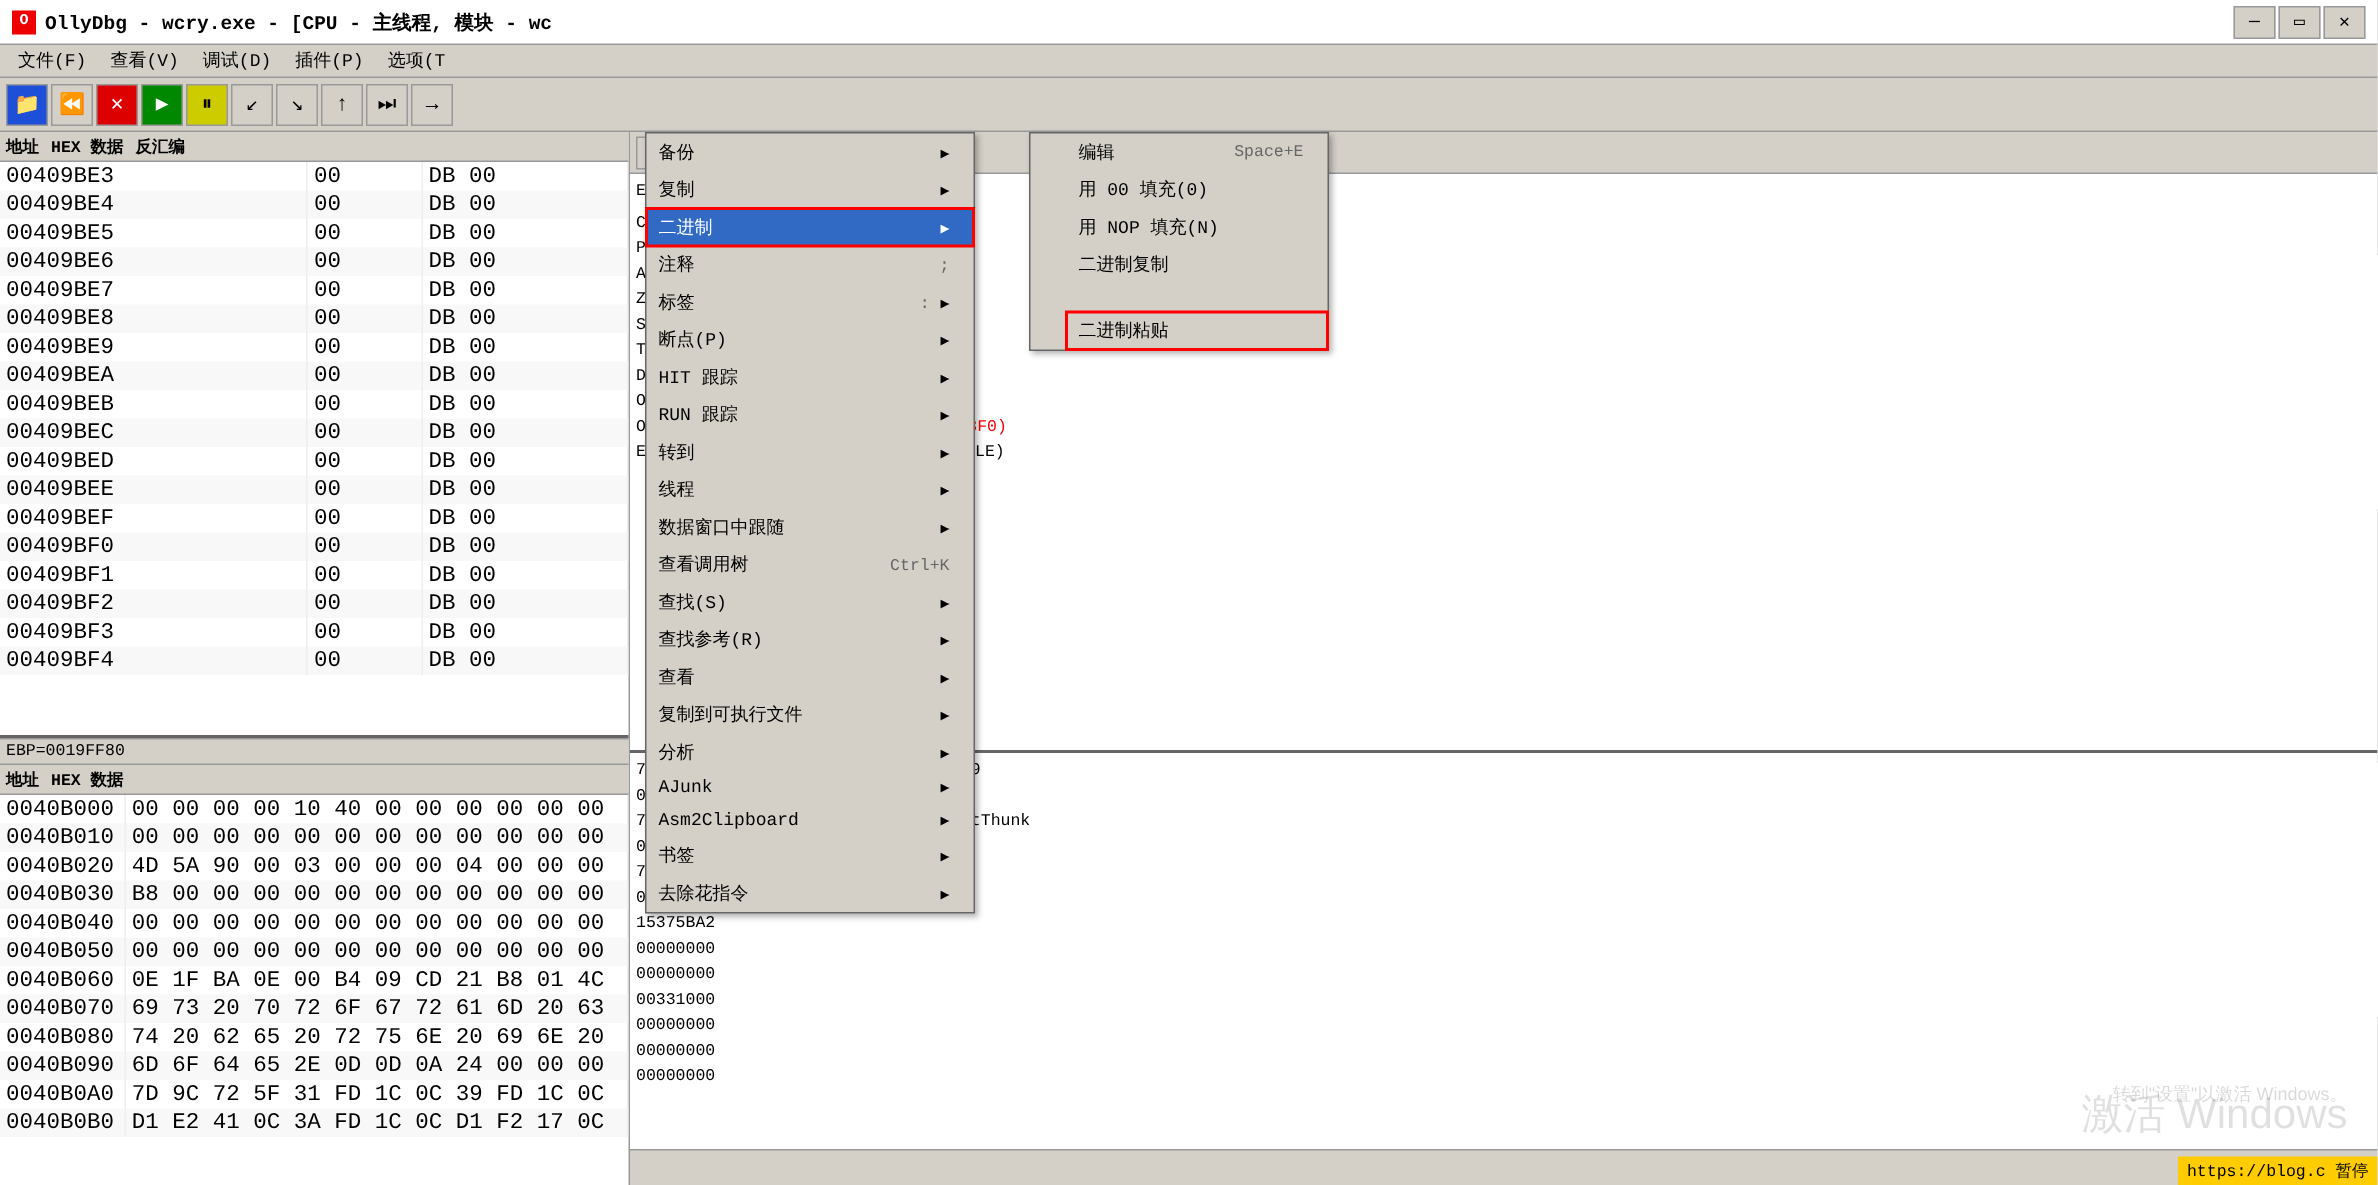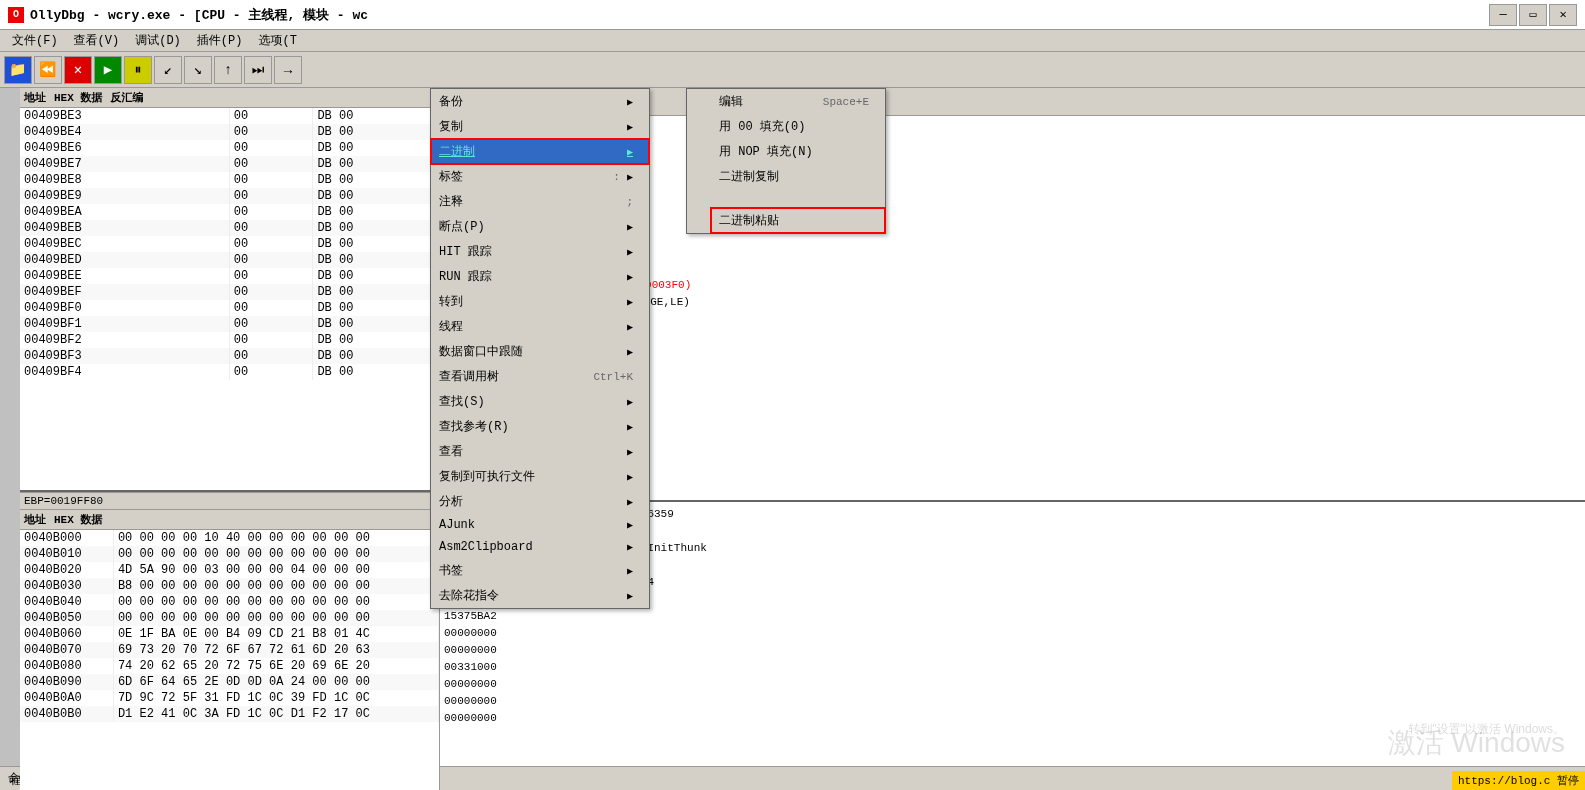--- a/index.html
+++ b/index.html
@@ -89,21 +89,20 @@
     }
     .toolbar-btn.blue { background: #1e4fd8; color: #fff; }
     .toolbar-btn.red { background: #d00; color: #fff; }
     .toolbar-btn.green { background: #080; color: #fff; }
     .toolbar-btn.yellow { background: #cc0; color: #000; }
 
     
     .main-area {
       display: flex;
       height: calc(790px - 88px);
-      padding-left: 20px;
     }
 
     
     .left-panel {
       width: 420px;
       height: 100%;
       display: flex;
       flex-direction: column;
       border-right: 1px solid #999;
       background: #fff;
@@ -122,21 +121,21 @@
       display: flex;
       align-items: center;
       padding: 0 4px;
       font-size: 11px;
       border-bottom: 1px solid #999;
       gap: 8px;
     }
     .pane-header span { font-weight: bold; }
     .pane-table {
       width: 100%;
-      font-size: 12px;
+      font-size: 15px;
       border-collapse: collapse;
     }
     .pane-table td {
       padding: 1px 4px;
       border-right: 1px solid #eee;
       white-space: nowrap;
     }
     .row-normal:nth-child(even) { background: #f8f8f8; }
 
     .status-bar-small {
@@ -381,20 +380,25 @@
               <td style="color:#000;min-width:75px">00409BE3</td>
                   <td style="min-width:30px">00</td>
                   <td>DB 00</td>
             </tr>
             <tr class="row-normal">
               <td style="color:#000;min-width:75px">00409BE4</td>
                   <td style="min-width:30px">00</td>
                   <td>DB 00</td>
             </tr>
             <tr class="row-normal">
+              <td style="color:#000;min-width:75px">00409BE5</td>
+                  <td style="min-width:30px">00</td>
+                  <td>DB 00</td>
+            </tr>
+            <tr class="row-normal">
               <td style="color:#000;min-width:75px">00409BE6</td>
                   <td style="min-width:30px">00</td>
                   <td>DB 00</td>
             </tr>
             <tr class="row-normal">
               <td style="color:#000;min-width:75px">00409BE7</td>
                   <td style="min-width:30px">00</td>
                   <td>DB 00</td>
             </tr>
             <tr class="row-normal">
@@ -680,39 +684,39 @@
                      <span class="cm-arrow">▶</span>
                    </span>
       </div>
       <div class="cm-item">
         <span>复制</span>
                    <span>
                      
                      <span class="cm-arrow">▶</span>
                    </span>
       </div>
-      <div class="cm-item active-red" style="background: rgb(49, 106, 197); color: #5eead4; outline: rgb(255, 0, 0) solid 2px; outline-offset: -1px; text-decoration: underline;">
+      <div class="cm-item active-red" style="background: rgb(49, 106, 197); color: #ffffff; outline: rgb(255, 0, 0) solid 2px; outline-offset: -1px;">
         <span>二进制</span>
                    <span>
                      
                      <span class="cm-arrow">▶</span>
                    </span>
       </div>
       <div class="cm-item">
+        <span>注释</span>
+                   <span>
+                     <span class="cm-shortcut">;</span>
+                     
+                   </span>
+      </div>
+      <div class="cm-item">
         <span>标签</span>
                    <span>
                      <span class="cm-shortcut">:</span>
                      <span class="cm-arrow">▶</span>
-                   </span>
-      </div>
-      <div class="cm-item">
-        <span>注释</span>
-                   <span>
-                     <span class="cm-shortcut">;</span>
-                     
                    </span>
       </div>
       <div class="cm-item">
         <span>断点(P)</span>
                    <span>
                      
                      <span class="cm-arrow">▶</span>
                    </span>
       </div>
       <div class="cm-item">

